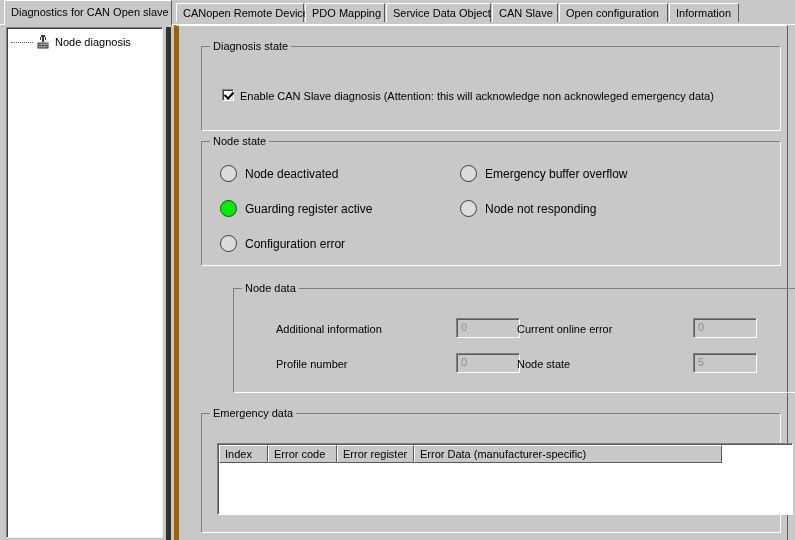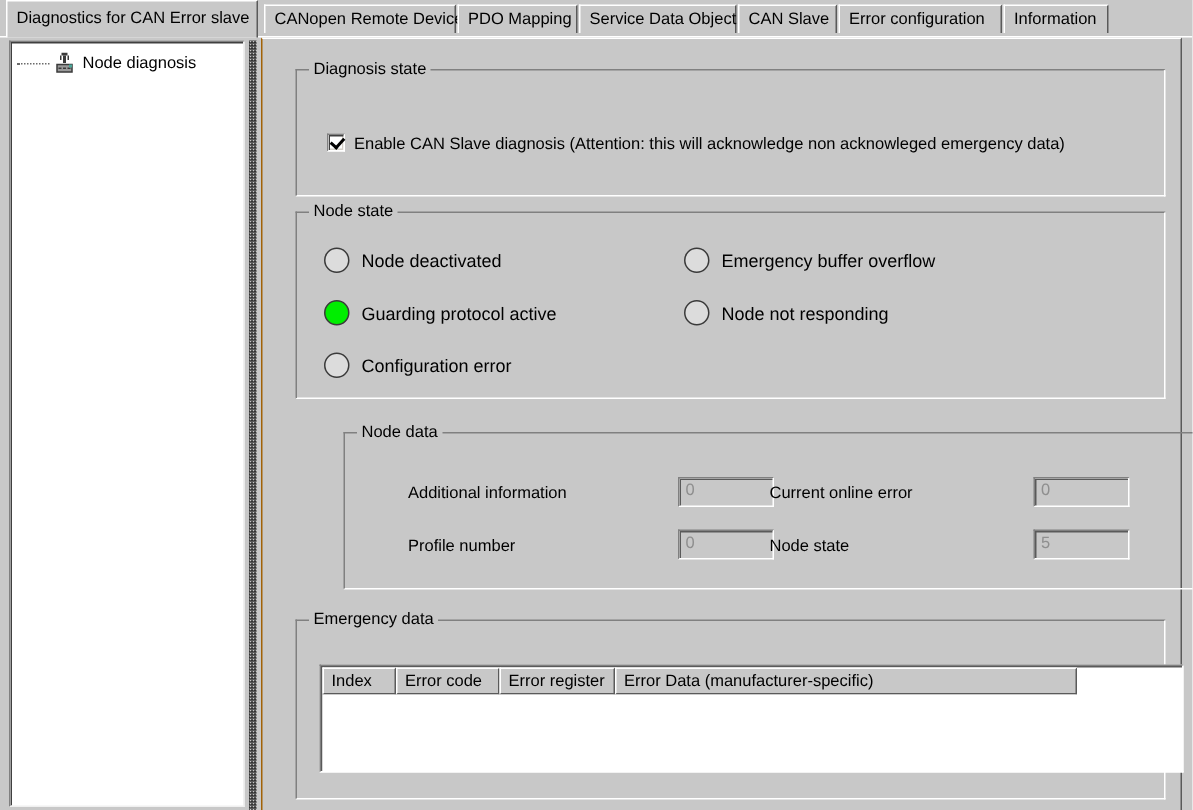--- a/index.html
+++ b/index.html
@@ -118,21 +118,21 @@
     opacity: .95;
   }
 
   
   .content {
     position: absolute;
     left: 174px; top: 25px;
     width: 614px; height: 515px;
     background: #c8c8c8;
     border-top: 1px solid #ffffff;
-    border-left: 1px solid #a16207;
+    border-left: 5px solid #a16207;
     border-right: 1px solid #5a5a5a;
     box-sizing: border-box;
   }
 
   
   .group {
     position: absolute;
     box-sizing: border-box;
     border: 1px solid #ffffff;
     border-top-color: #808080;
@@ -261,41 +261,41 @@
 </style>
 </head>
 <body>
 
 <div id="app">
 
   <div class="tabstrip">
     <div class="tabline"></div>
 
     <div class="tab active" style="left:4px;width:168px;">
-      <span>Diagnostics for CAN Error slave</span>
+      <span>Diagnostics for CAN Open slave</span>
     </div>
 
     <div class="tab" style="left:176px;width:128px;">
       <span>CANopen Remote Device</span>
     </div>
 
     <div class="tab" style="left:305px;width:80px;">
       <span>PDO Mapping</span>
     </div>
 
     <div class="tab" style="left:386px;width:105px;">
       <span>Service Data Object</span>
     </div>
 
     <div class="tab" style="left:492px;width:66px;">
       <span>CAN Slave</span>
     </div>
 
     <div class="tab" style="left:559px;width:109px;">
-      <span>Error configuration</span>
+      <span>Open configuration</span>
     </div>
 
     <div class="tab" style="left:669px;width:70px;">
       <span>Information</span>
     </div>
   </div>
 
   <div class="treepanel">
     <div class="treeitem">
       <span class="treedots"></span>
@@ -332,21 +332,21 @@
     <div class="group" style="left:22px;top:115px;width:580px;height:125px;">
       <span class="grouptitle">Node state</span>
 
       <div class="ledrow" style="left:18px;top:23px;">
         <span class="led"></span>
         <span class="ledlabel">Node deactivated</span>
       </div>
 
       <div class="ledrow" style="left:18px;top:58px;">
         <span class="led on"></span>
-        <span class="ledlabel">Guarding protocol active</span>
+        <span class="ledlabel">Guarding register active</span>
       </div>
 
       <div class="ledrow" style="left:18px;top:93px;">
         <span class="led"></span>
         <span class="ledlabel">Configuration error</span>
       </div>
 
       <div class="ledrow" style="left:258px;top:23px;">
         <span class="led"></span>
         <span class="ledlabel">Emergency buffer overflow</span>

